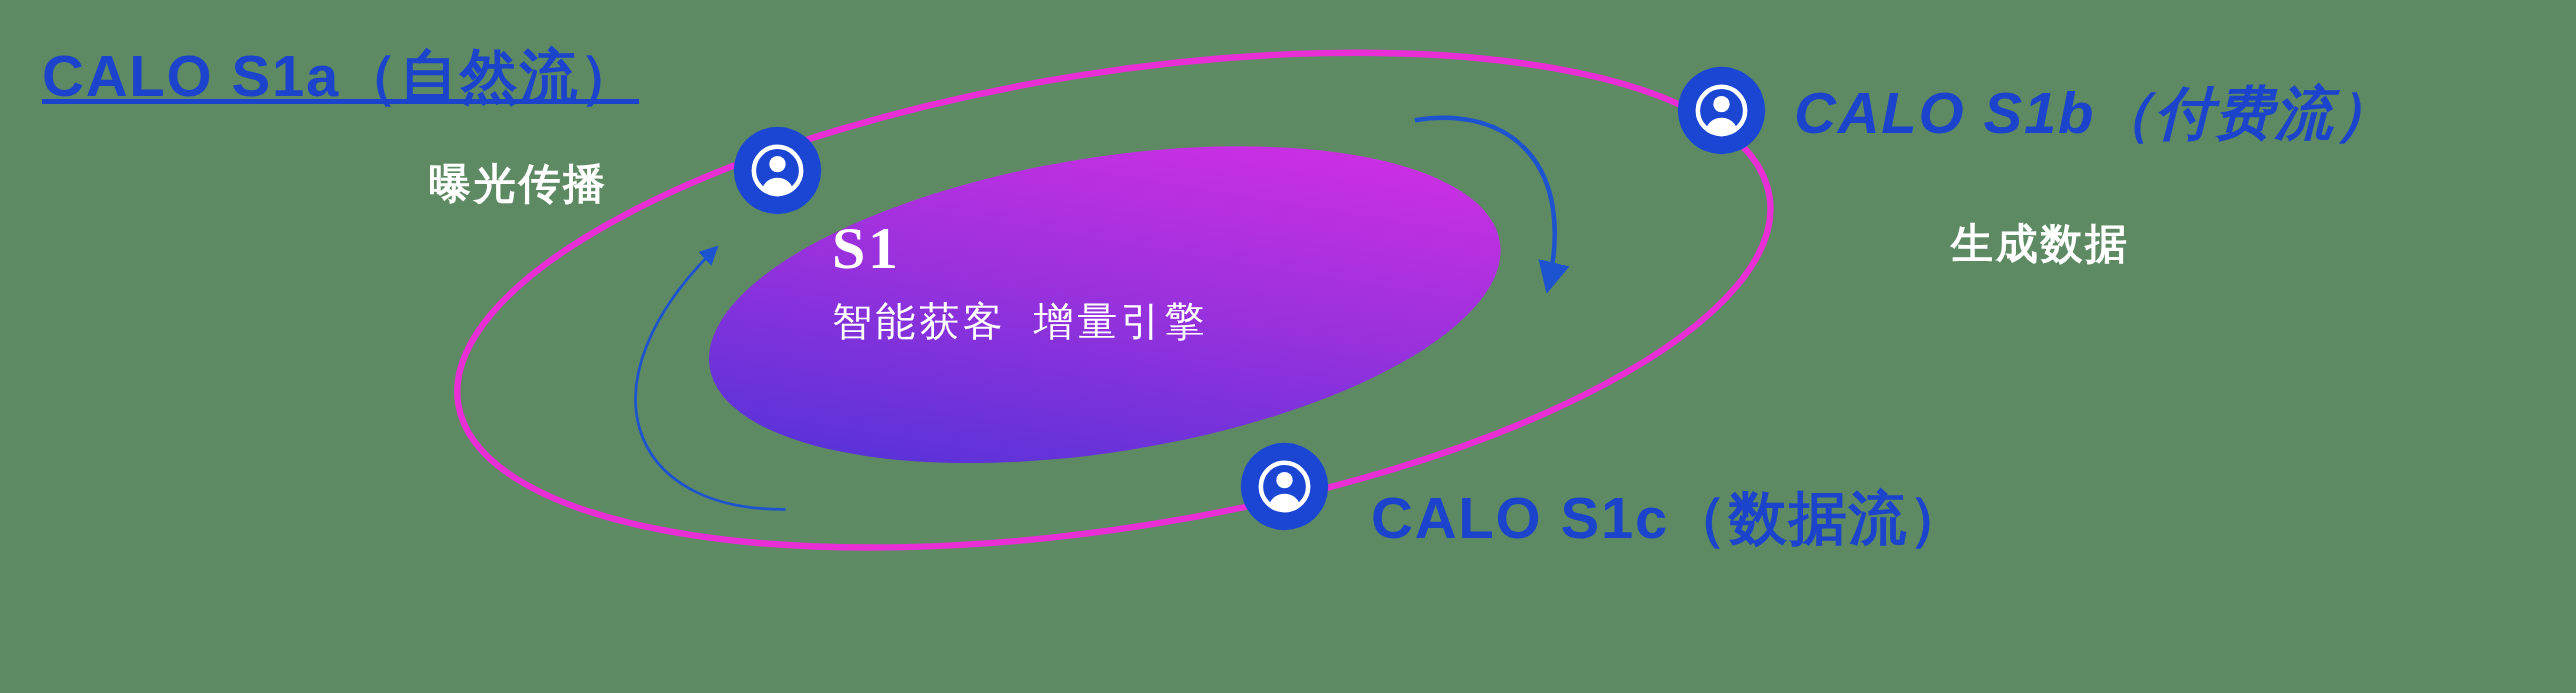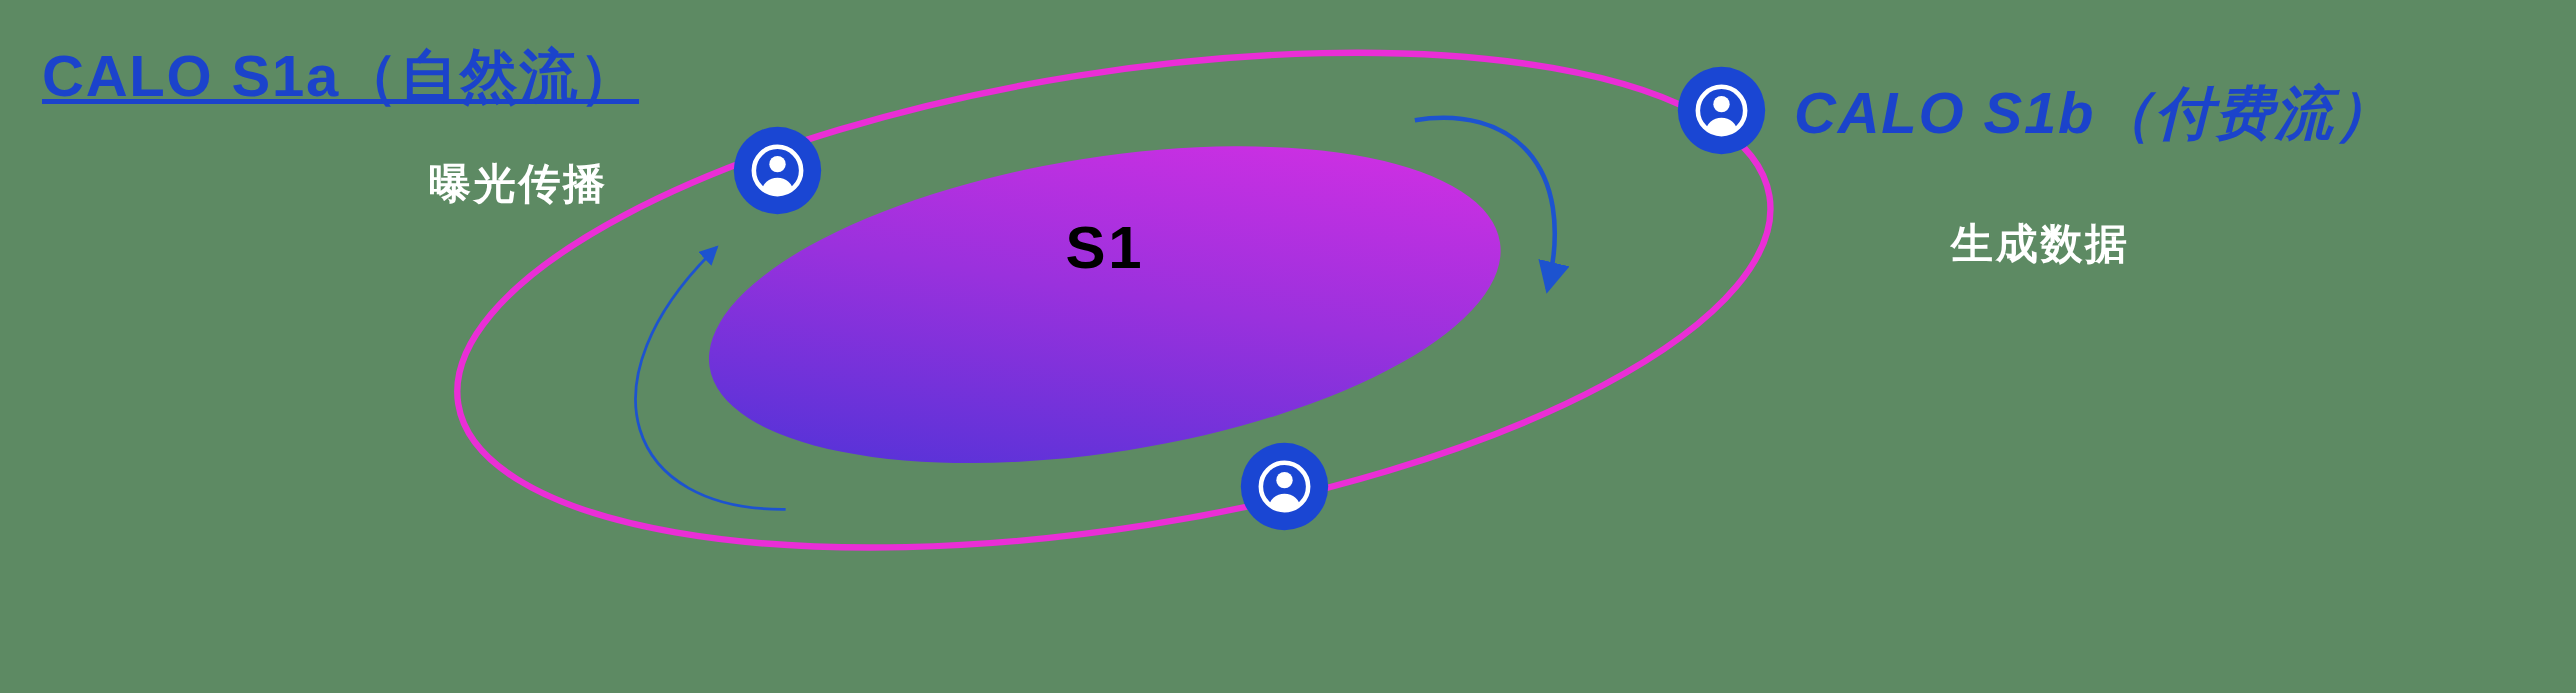--- a/index.html
+++ b/index.html
@@ -14,22 +14,23 @@
   .diagram-svg {
     position: absolute;
     left: 0; top: 0;
     width: 2576px; height: 694px;
   }
   .core-text {
     position: absolute;
     left: 832px;
     top: 215px;
     width: 546px;
-    text-align: center;
-    color: #000000;
+    text-align: left;
+    color: #ffffff;
+    font-family: Liberation Serif, serif;
   }
   .core-title {
     font-size: 60px;
     font-weight: 600;
     letter-spacing: 2.7px;
     line-height: 1.1;
   }
   .core-subtitle {
     margin-top: 12.7px;
     font-size: 40px;
@@ -99,20 +100,21 @@
 
     <ellipse cx="1215" cy="335" rx="440" ry="162" transform="rotate(-9 1215 335)" fill="url(#coreGrad)"></ellipse>
 
     <path d="M 1556 132 C 1660 115, 1735 180, 1702 318" fill="none" stroke="#1d53cf" stroke-width="5" marker-end="url(#arrowhead)"></path>
 
     <path d="M 864 560 C 690 562, 636 420, 788 272" fill="none" stroke="#1d53cf" stroke-width="3" marker-end="url(#arrowhead)"></path>
   </svg>
 
   <div class="core-text">
     <div class="core-title">S1</div>
+    <div class="core-subtitle">智能获客  增量引擎</div>
   </div>
 
   <div class="node node-a">
     <svg viewBox="0 0 100 100">
         <use href="#person-icon"></use>
       </svg>
   </div>
   <div class="node node-b">
     <svg viewBox="0 0 100 100">
         <use href="#person-icon"></use>
@@ -123,15 +125,16 @@
         <use href="#person-icon"></use>
       </svg>
   </div>
 
   <div class="flow-label label-a">CALO S1a（自然流）</div>
   <div class="flow-sublabel sublabel-a">曝光传播</div>
 
   <div class="flow-label label-b">CALO S1b（付费流）</div>
   <div class="flow-sublabel sublabel-b">生成数据</div>
 
+  <div class="flow-label label-c">CALO S1c（数据流）</div>
 
 </div>
 
 
 </body></html>

